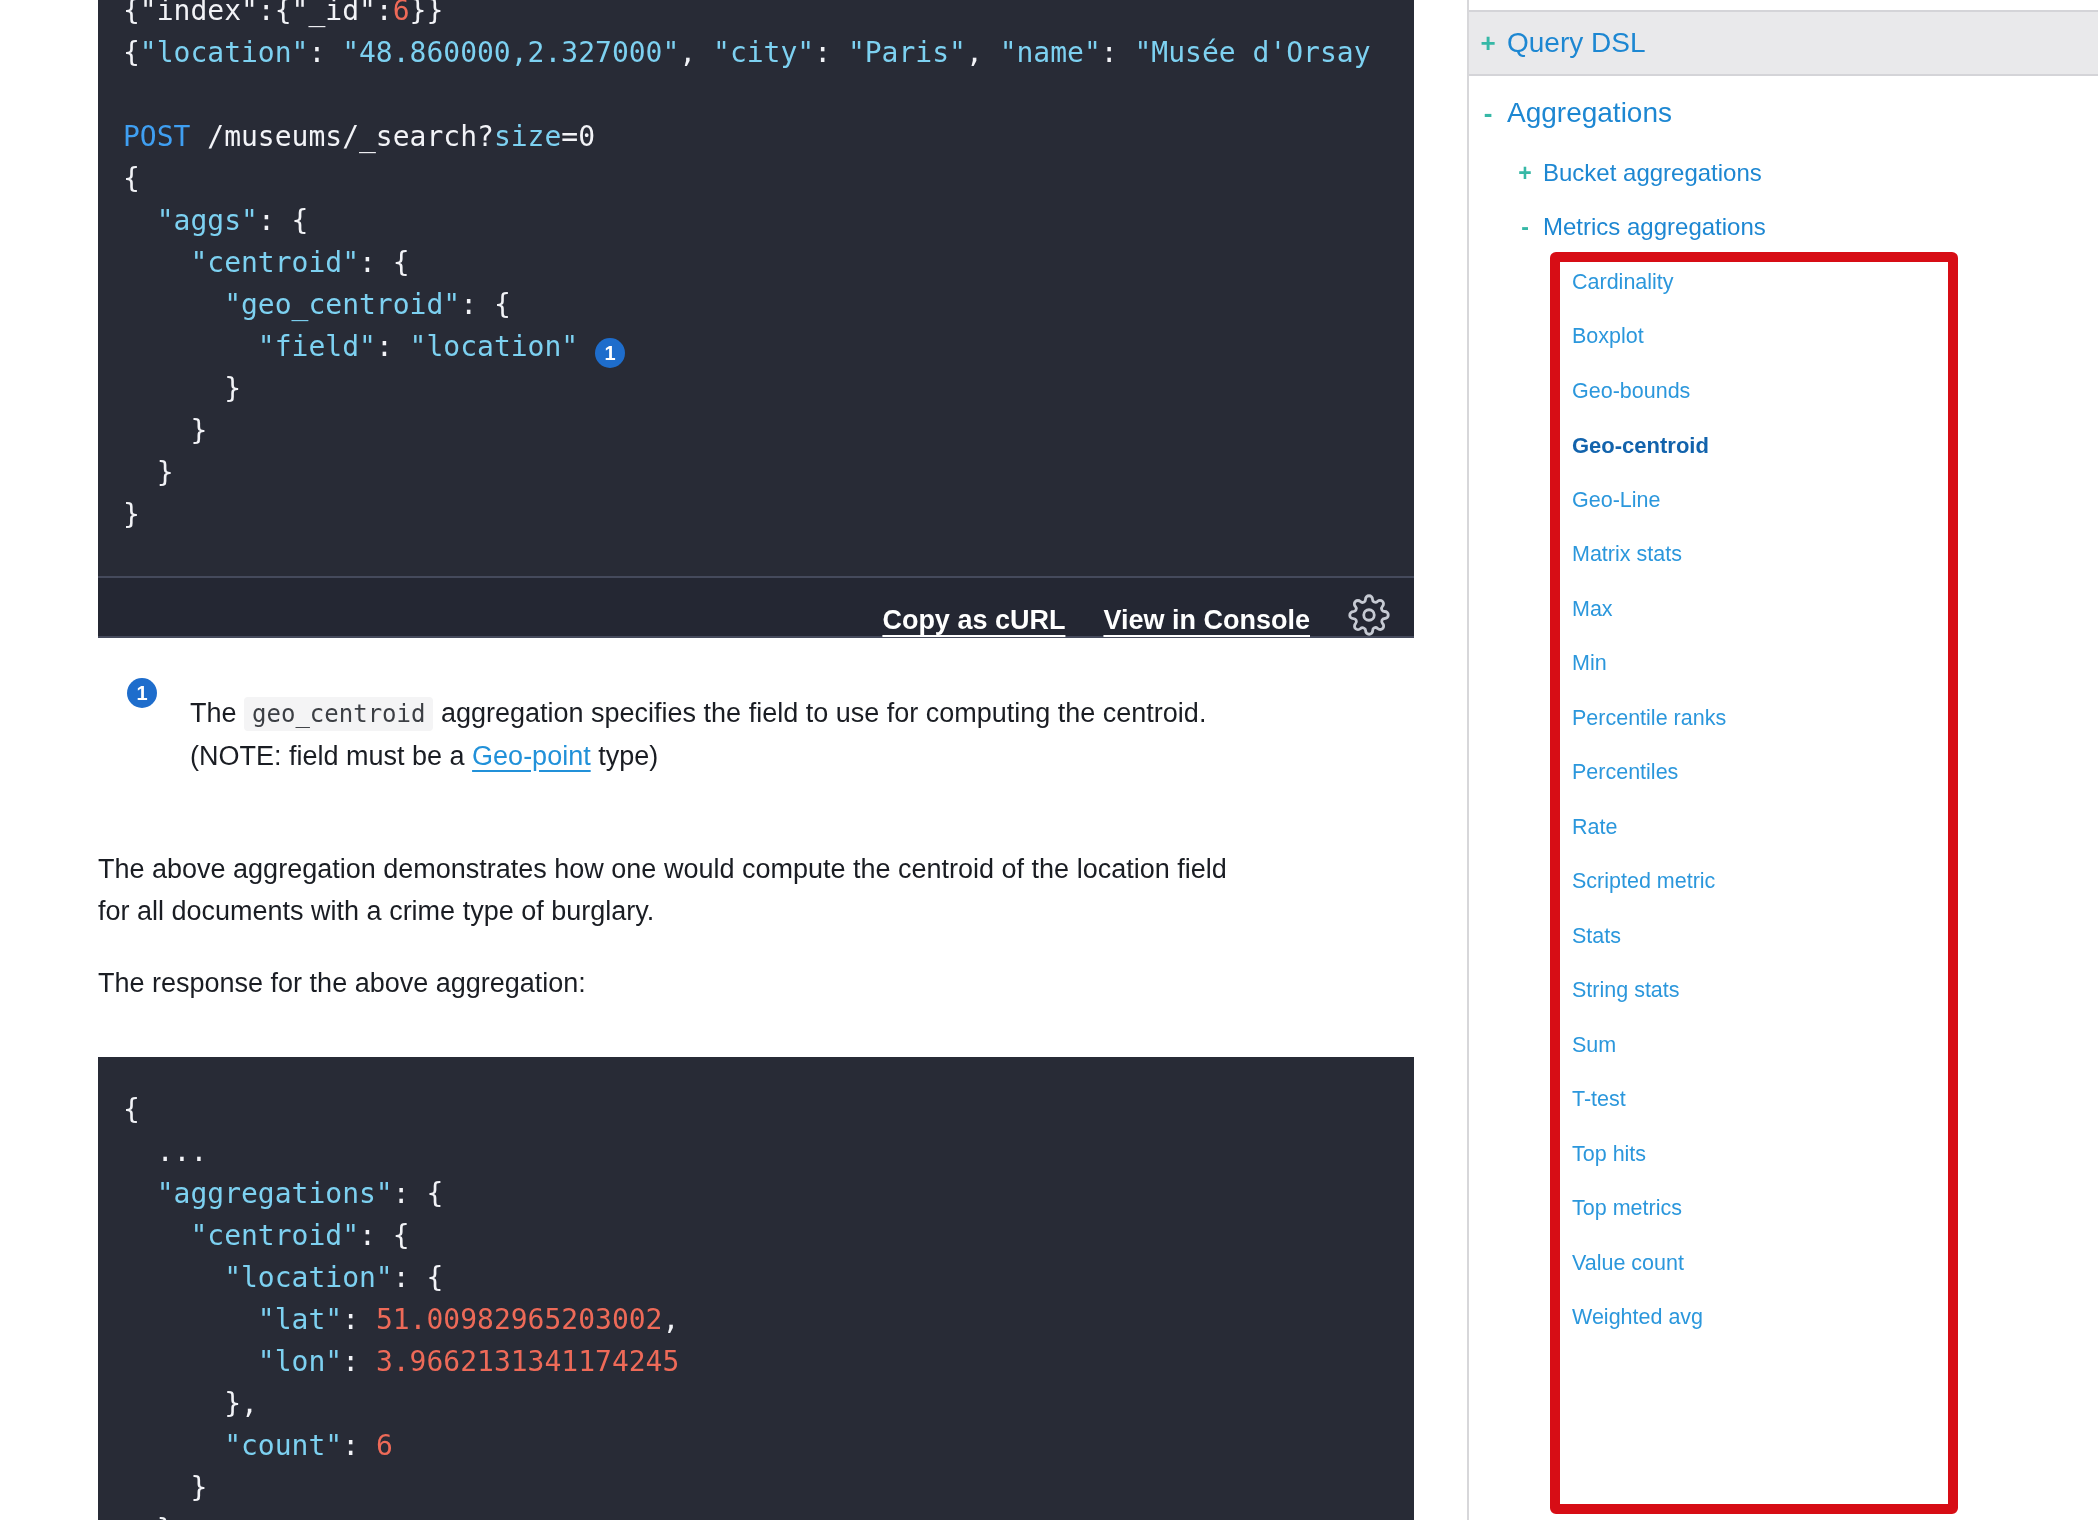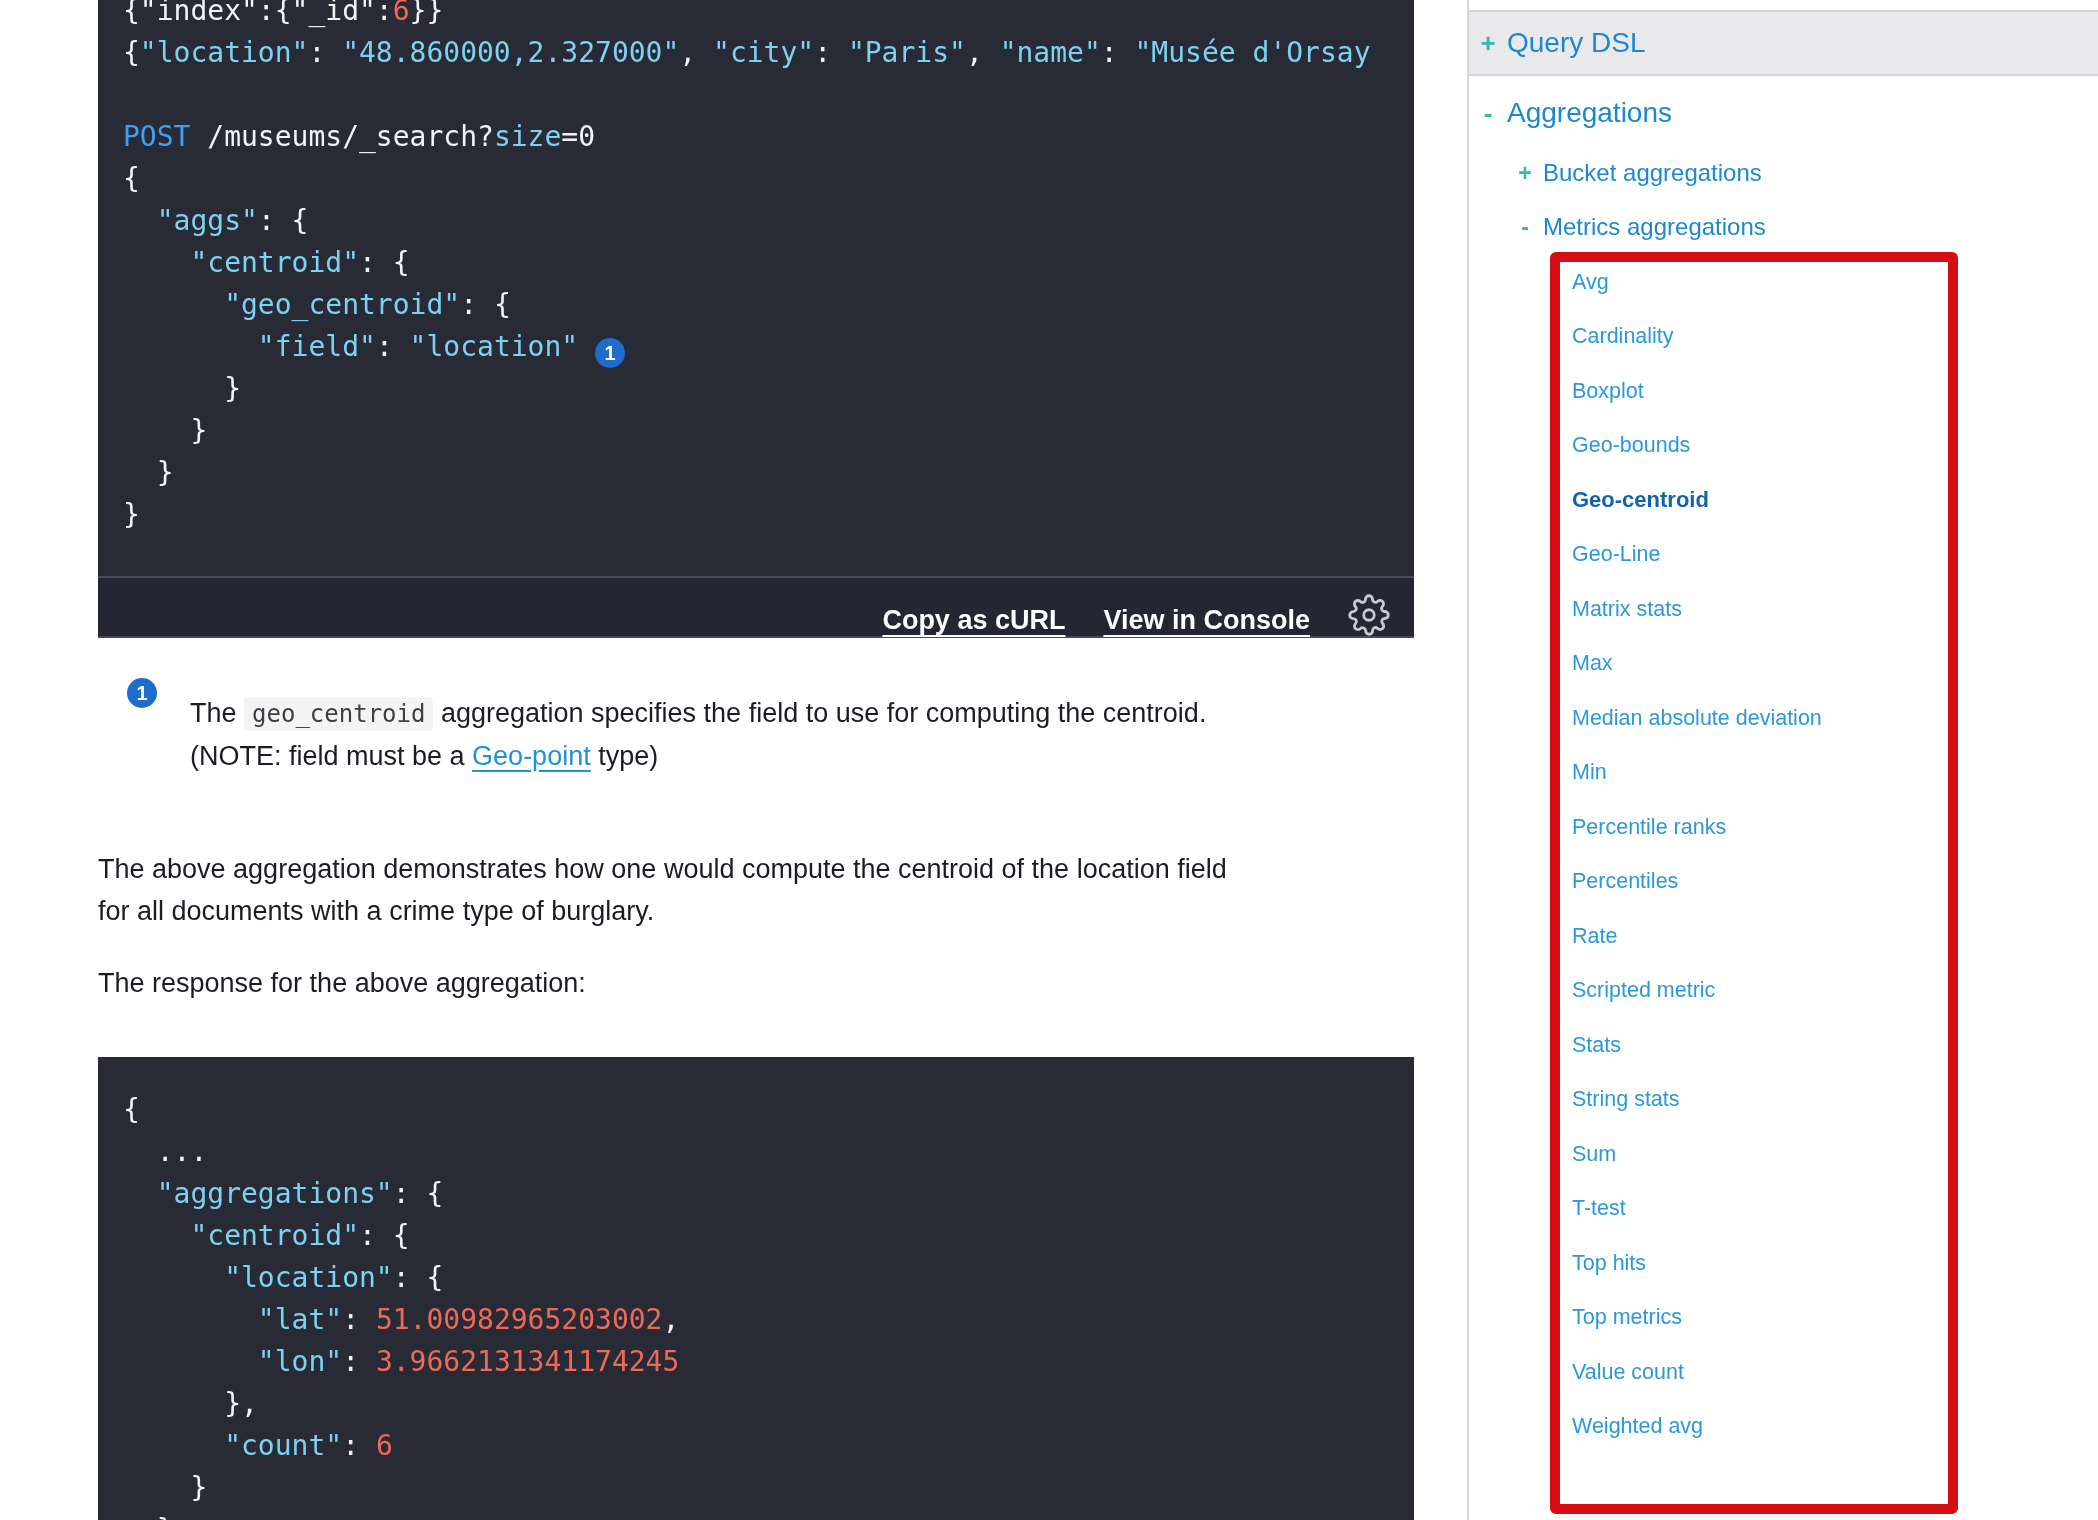--- a/index.html
+++ b/index.html
@@ -137,23 +137,20 @@
       <span class="toggle">+</span>
       <a>Bucket aggregations</a>
     </div>
     <div class="nav-row nav-sub" id="row-metrics">
       <span class="toggle">-</span>
       <a>Metrics aggregations</a>
     </div>
     <div class="red-box">
       <ul id="metrics-list">
           <li>
-            <a>Avg</a>
-          </li>
-          <li>
             <a>Cardinality</a>
           </li>
           <li>
             <a>Boxplot</a>
           </li>
           <li>
             <a>Geo-bounds</a>
           </li>
           <li>
             <a class="current">Geo-centroid</a>
@@ -161,23 +158,20 @@
           <li>
             <a>Geo-Line</a>
           </li>
           <li>
             <a>Matrix stats</a>
           </li>
           <li>
             <a>Max</a>
           </li>
           <li>
-            <a>Median absolute deviation</a>
-          </li>
-          <li>
             <a>Min</a>
           </li>
           <li>
             <a>Percentile ranks</a>
           </li>
           <li>
             <a>Percentiles</a>
           </li>
           <li>
             <a>Rate</a>

